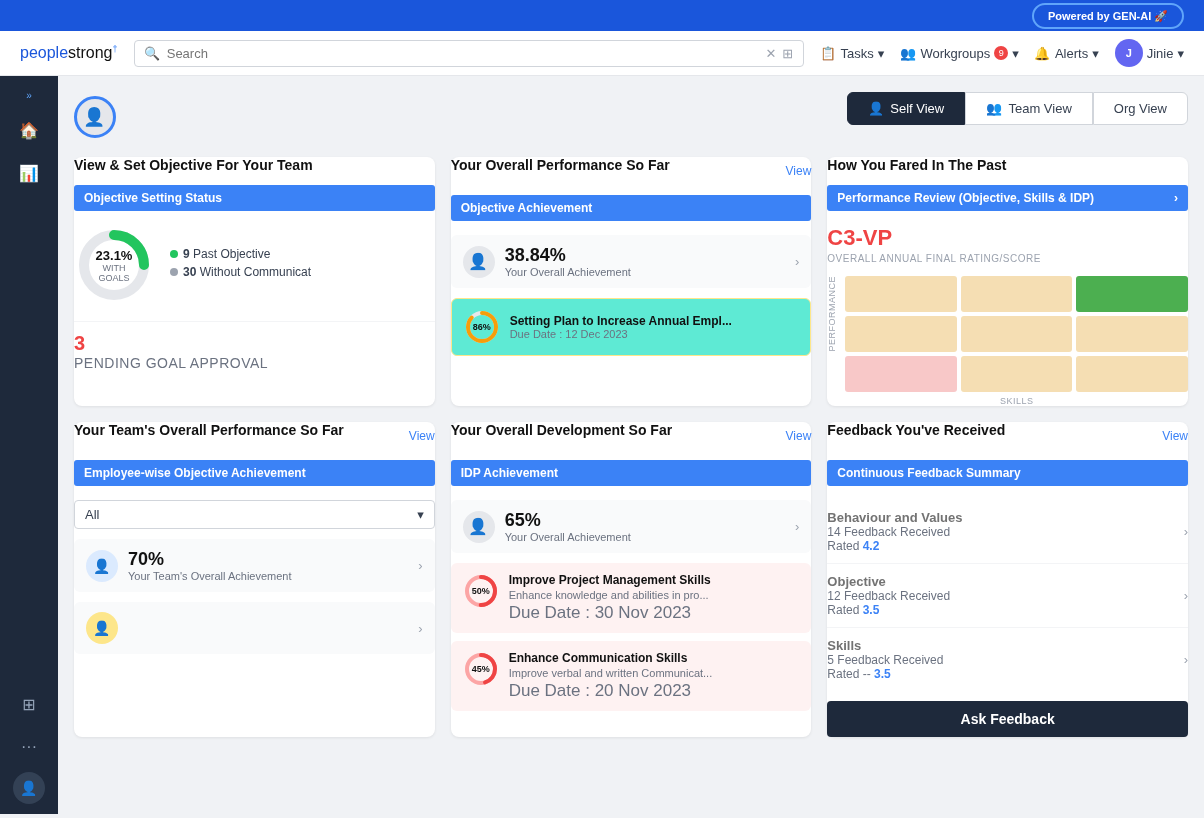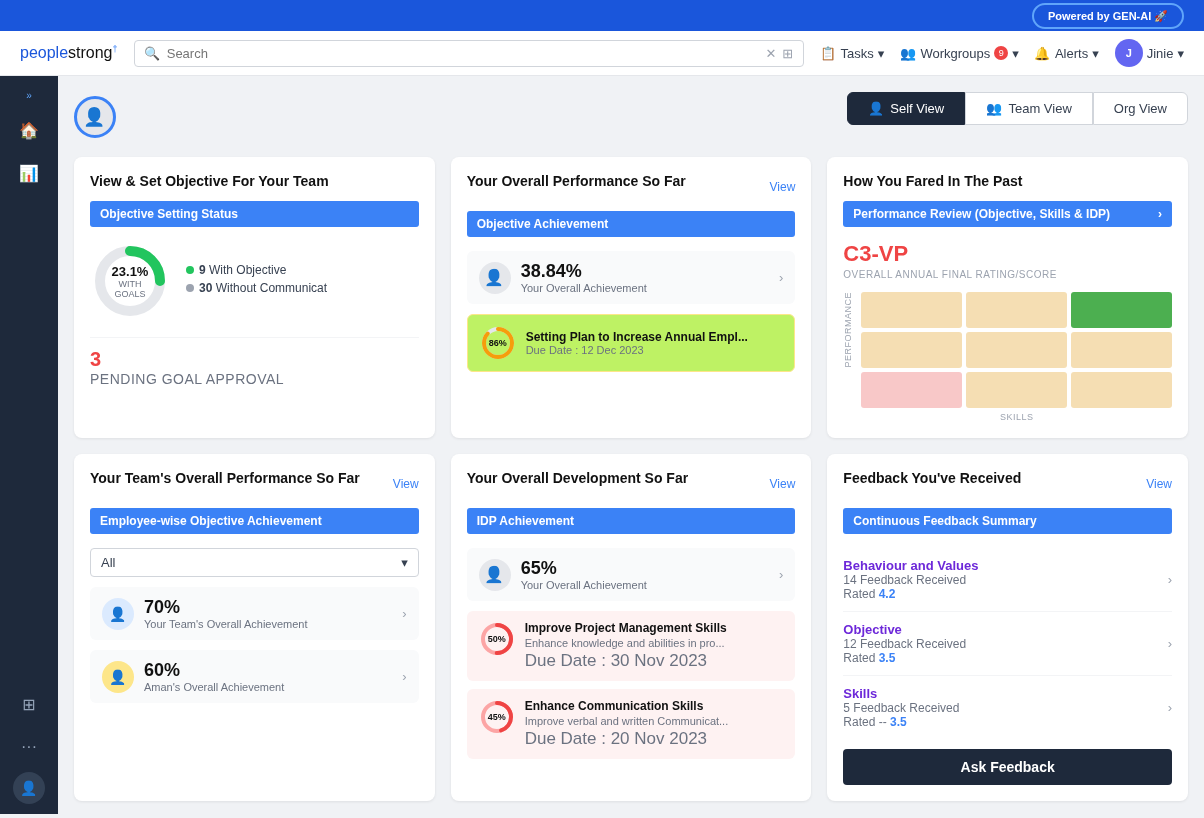--- a/index.html
+++ b/index.html
@@ -69,21 +69,21 @@
       display: flex;
       align-items: center;
       gap: 6px;
     }
     .view-btn.active { background: #1e293b; color: white; border-color: #1e293b; }
     .view-btn:first-child { border-radius: 6px 0 0 6px; }
     .view-btn:last-child { border-radius: 0 6px 6px 0; }
 
     
     .cards-grid { display: grid; grid-template-columns: 1fr 1fr 1fr; gap: 16px; }
-    .card { background: white; border-radius: 8px; padding: 16px; box-shadow: 0 1px 3px rgba(0,0,0,0.08); }
+    .card { background: white; border-radius: 8px; box-shadow: 0 1px 3px rgba(0,0,0,0.08); }
 
     
     .card-title { font-size: 14px; font-weight: 600; color: #111; margin-bottom: 12px; }
     .card-title-row { display: flex; justify-content: space-between; align-items: center; margin-bottom: 10px; }
     .view-link { color: #3b82f6; font-size: 12px; cursor: pointer; }
 
     
     .blue-bar { background: #3b82f6; color: white; font-size: 12px; font-weight: 600; padding: 6px 10px; border-radius: 3px; margin-bottom: 14px; display: flex; align-items: center; justify-content: space-between; }
 
     
@@ -111,21 +111,21 @@
       margin-bottom: 10px;
       cursor: pointer;
     }
     .achievement-avatar { width: 32px; height: 32px; border-radius: 50%; background: #e5e7eb; flex-shrink: 0; overflow: hidden; display: flex; align-items: center; justify-content: center; }
     .achievement-pct { font-size: 18px; font-weight: 700; color: #111; }
     .achievement-sub { font-size: 11px; color: #6b7280; }
     .chevron-right { color: #9ca3af; margin-left: auto; }
 
     
     .task-row {
-      background: #bef264;
+      background: #5eead4;
       border: 1px solid #fde68a;
       border-radius: 6px;
       padding: 10px 12px;
       display: flex;
       align-items: center;
       gap: 10px;
     }
     .task-title { font-size: 12px; font-weight: 600; color: #111; }
     .task-due { font-size: 11px; color: #6b7280; }
 
@@ -168,21 +168,21 @@
       align-items: flex-start;
       gap: 10px;
       margin-bottom: 8px;
     }
     .idp-task-title { font-size: 12px; font-weight: 600; color: #111; }
     .idp-task-desc { font-size: 11px; color: #6b7280; margin: 2px 0; }
     .idp-task-due { font-size: 17px; color: #6b7280; }
 
     
     .feedback-row { padding: 10px 0; border-bottom: 1px solid #f3f4f6; display: flex; align-items: center; justify-content: space-between; }
-    .feedback-label { font-weight: 600; font-size: 13px; color: #6d28d9; }
+    .feedback-label { font-weight: 600; font-size: 13px; color: #737373; }
     .feedback-detail { font-size: 12px; color: #6b7280; }
     .feedback-rating { color: #3b82f6; font-weight: 600; }
     .ask-feedback-btn { background: #1e293b; color: white; width: 100%; padding: 10px; border: none; border-radius: 4px; font-size: 14px; font-weight: 600; cursor: pointer; margin-top: 10px; }
   </style>
 </head>
 <body>
 
 <div style="background: #1a56db; padding: 8px 20px; text-align: right;">
   <span style="background: #1a56db; color: white; border: 2px solid #60a5fa; padding: 5px 14px; border-radius: 20px; font-size: 11px; font-weight: 700;">Powered by GEN-AI 🚀</span>
 </div>
@@ -272,21 +272,21 @@
               <circle cx="40" cy="40" r="30" fill="none" stroke="#22c55e" stroke-width="10" stroke-dasharray="47.1 141.4" stroke-linecap="round"></circle>
             </svg>
             <div class="donut-label">
               <div class="pct">23.1%</div>
               <div class="sub">WITH GOALS</div>
             </div>
           </div>
           <div class="legend">
             <div class="legend-item">
               <div class="dot" style="background:#22c55e;"></div>
-              <span><strong>9</strong> <span>With Objective</span></span>
+              <span><strong>9</strong> <span>Past Objective</span></span>
             </div>
             <div class="legend-item">
               <div class="dot" style="background:#9ca3af;"></div>
               <span><strong>30</strong> <span>Without Communicat</span></span>
             </div>
           </div>
         </div>
         <div class="pending-section">
           <div class="pending-num">3</div>
           <div class="pending-label">PENDING GOAL APPROVAL</div>
@@ -375,24 +375,20 @@
           <div>
             <div class="achievement-pct">70%</div>
             <div class="achievement-sub">Your Team's Overall Achievement</div>
           </div>
           <span class="chevron-right">›</span>
         </div>
         <div class="achievement-row" style="margin-top:8px;">
           <div class="achievement-avatar" style="background:#fde68a;">
             <span style="font-size:14px;">👤</span>
           </div>
-          <div>
-            <div class="achievement-pct">60%</div>
-            <div class="achievement-sub">Aman's Overall Achievement</div>
-          </div>
           <span class="chevron-right">›</span>
         </div>
       </div>
 
       <div class="card">
         <div class="card-title-row">
           <span class="card-title">Your Overall Development So Far</span>
           <span class="view-link">View</span>
         </div>
         <div class="blue-bar">

